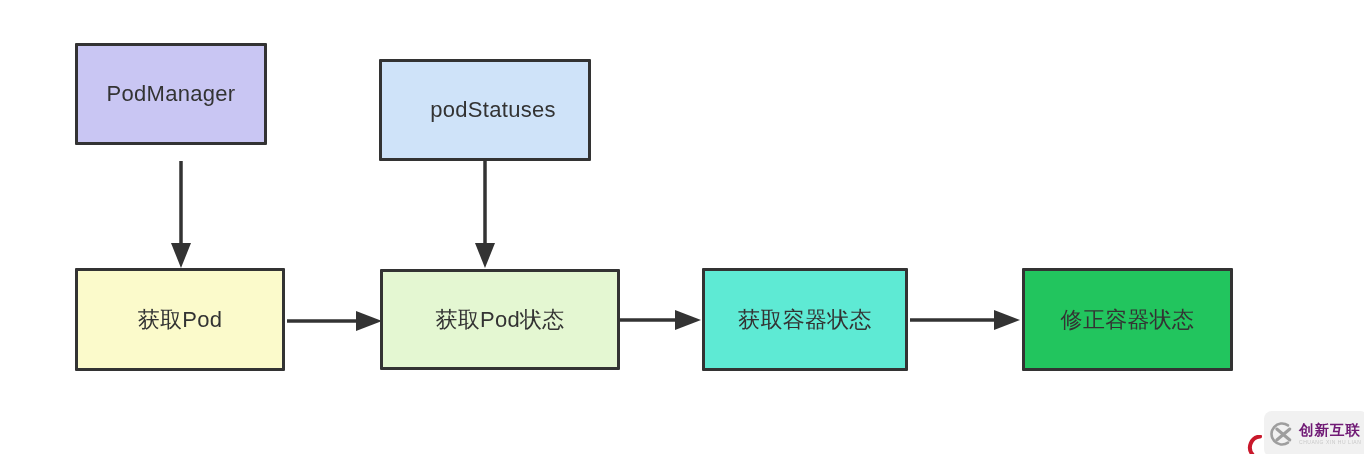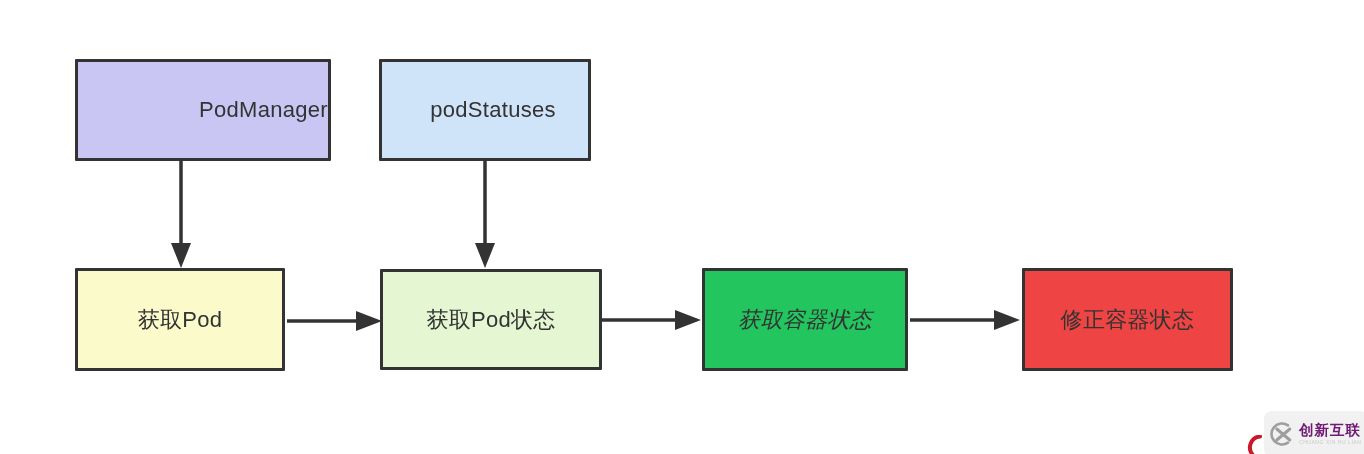--- a/index.html
+++ b/index.html
@@ -28,24 +28,24 @@
     position: absolute;
     box-sizing: border-box;
     border: 3px solid; 
     display: flex;
     align-items: center;
     justify-content: center;
     font-size: 22px;
     letter-spacing: 0.3px;
     border-radius: 1px;
   }
-  .n1 { left: 75px;   top: 59px;  width: 256px; height: 102px; justify-content: flex-end; }
+  .n1 { left: 75px;   top: 43px;  width: 192px; height: 102px; }
   .n2 { left: 379px;  top: 59px;  width: 212px; height: 102px; padding-left: 16px; }
   .n3 { left: 75px;   top: 268px; width: 210px; height: 103px; }
-  .n4 { left: 380px;  top: 269px; width: 222px; height: 101px; }
+  .n4 { left: 380px;  top: 269px; width: 240px; height: 101px; }
   .n5 { left: 702px;  top: 268px; width: 206px; height: 103px; }
   .n6 { left: 1022px; top: 268px; width: 211px; height: 103px; }
 
   
   .wm-patch {
     position: absolute;
     left: 1264px;
     top: 411px;
     width: 104px;
     height: 46px;
@@ -124,25 +124,25 @@
   </div>
 
   <div class="node n3" style="background-color: rgb(251, 250, 203);">
     <span>获取Pod</span>
   </div>
 
   <div class="node n4" style="background-color: rgb(228, 247, 210);">
     <span>获取Pod状态</span>
   </div>
 
-  <div class="node n5" style="background-color: #22c55e; font-style: italic;">
+  <div class="node n5" style="background-color: #5eead4;">
     <span>获取容器状态</span>
   </div>
 
-  <div class="node n6" style="background-color: #ef4444; text-align: right;">
+  <div class="node n6" style="background-color: #22c55e; text-align: right;">
     <span>修正容器状态</span>
   </div>
 
   <div class="wm-patch" style="background-color: rgb(241, 241, 241);">
     <svg class="wm-logo" width="26" height="26" viewBox="0 0 26 26" xmlns="http://www.w3.org/2000/svg" style="color: rgb(158, 158, 158);">
       <path d="M 19 4.4 A 10.5 10.5 0 1 0 19 21.6" fill="none" stroke="currentColor" stroke-width="2.6" stroke-linecap="round"></path>
       <line x1="7.8" y1="8" x2="20.8" y2="19" stroke="currentColor" stroke-width="3" stroke-linecap="round"></line>
       <line x1="20.8" y1="8" x2="7.8" y2="19" stroke="currentColor" stroke-width="3" stroke-linecap="round"></line>
     </svg>
     <div class="wm-text">

